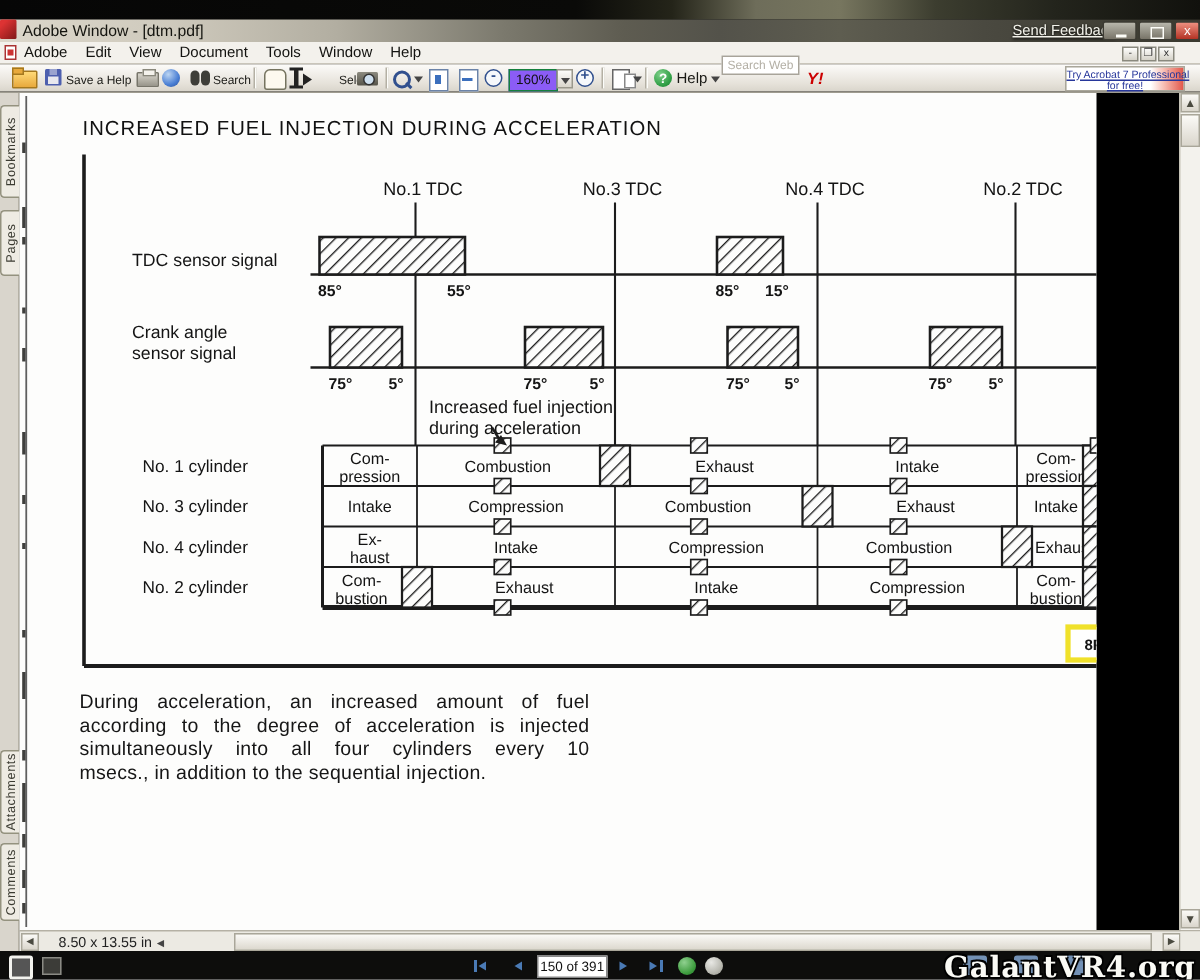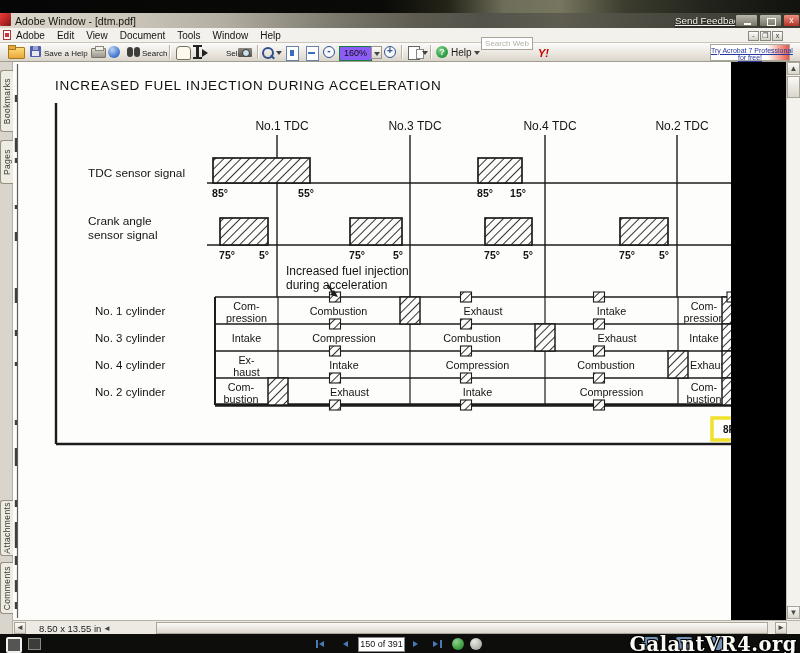--- a/index.html
+++ b/index.html
@@ -292,20 +292,26 @@
       <rect x="14.8" y="330" width="2.2" height="6" fill="#2a2a28" opacity="0.9"></rect>
       <rect x="14.8" y="362" width="2.2" height="4" fill="#2a2a28" opacity="0.9"></rect>
       <rect x="14.8" y="420" width="2.2" height="5" fill="#2a2a28" opacity="0.9"></rect>
       <rect x="14.8" y="448" width="2.2" height="18" fill="#2a2a28" opacity="0.9"></rect>
       <rect x="14.8" y="500" width="2.2" height="7" fill="#2a2a28" opacity="0.9"></rect>
       <rect x="14.8" y="522" width="2.2" height="26" fill="#2a2a28" opacity="0.9"></rect>
       <rect x="14.8" y="556" width="2.2" height="9" fill="#2a2a28" opacity="0.9"></rect>
       <rect x="14.8" y="580" width="2.2" height="12" fill="#2a2a28" opacity="0.9"></rect>
       <rect x="14.8" y="602" width="2.2" height="7" fill="#2a2a28" opacity="0.9"></rect>
     </svg>
+  <div class="para">
+      <div>During acceleration, an increased amount of fuel</div>
+      <div>according to the degree of acceleration is injected</div>
+      <div>simultaneously into all four cylinders every 10</div>
+      <div>msecs., in addition to the sequential injection.</div>
+    </div>
 </div>
 
 <div class="abs vscroll"></div>
 <div class="abs sbtn" style="left:787px;top:62px;width:13px;height:13px;font-size:8px;line-height:11px">▲</div>
 <div class="abs sbtn" style="left:787px;top:76px;width:13px;height:22px"></div>
 <div class="abs sbtn" style="left:787px;top:606px;width:13px;height:13px;font-size:8px;line-height:11px">▼</div>
 <div class="abs statusrow">
   <div class="sbtn" style="left:1px;top:1px;width:12px;height:12px;font-size:8px;line-height:10px">◄</div>
   <div class="statustxt">8.50 x 13.55 in</div>
   <div style="position:absolute;left:90px;top:3px;font-size:8px;color:#444">◄</div>

